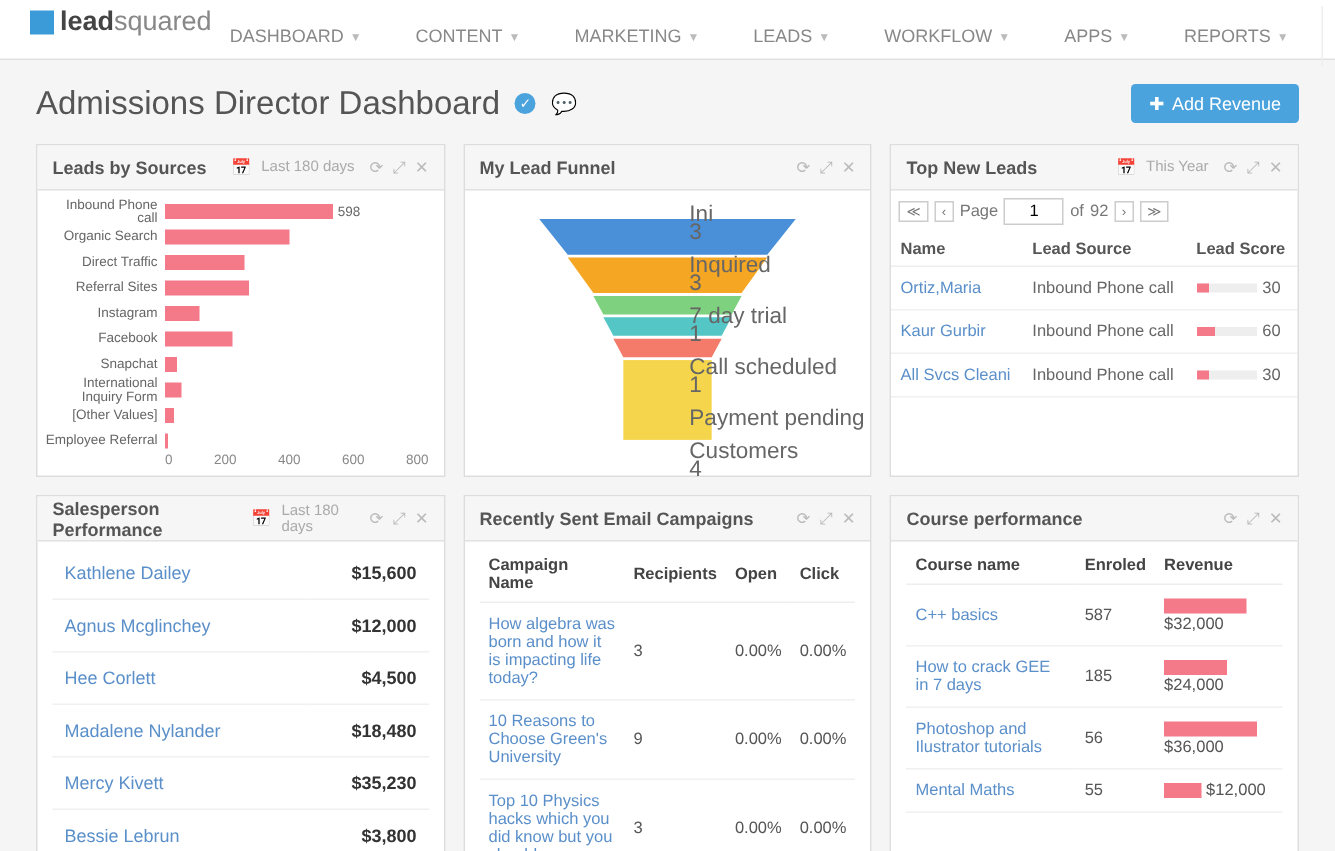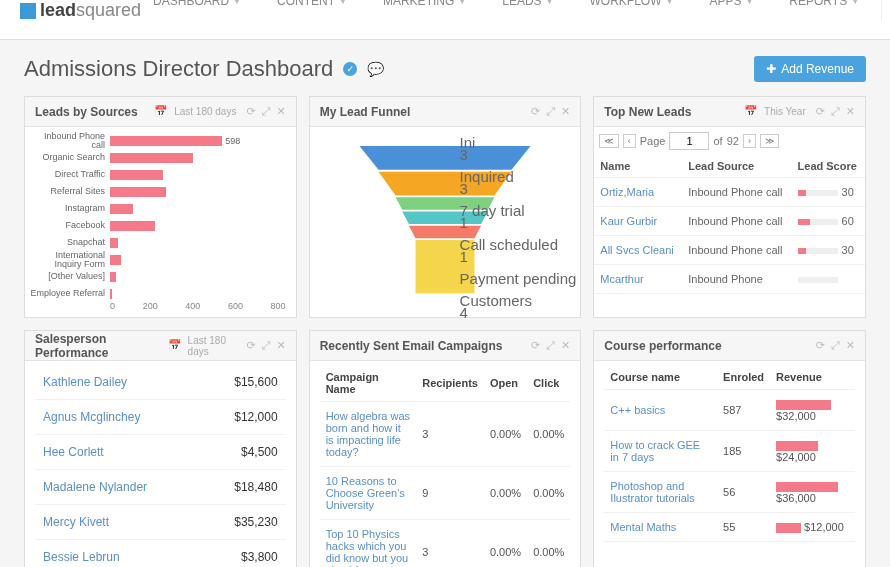--- a/index.html
+++ b/index.html
@@ -1,18 +1,18 @@
 <!DOCTYPE html>
 <html><head>
 <meta charset="utf-8">
 <style>
 *{box-sizing:border-box;margin:0;padding:0;font-family:"Segoe UI",Arial,sans-serif}
 body{background:#f5f5f5;color:#333;font-size:12px}
 a{color:#5a8fc9;text-decoration:none}
-.topbar{background:#fff;border-bottom:1px solid #e0e0e0;height:40px;display:flex;align-items:flex-end;padding:18px 20px}
+.topbar{background:#fff;border-bottom:1px solid #e0e0e0;height:40px;display:flex;align-items:flex-start;padding:4px 20px}
 .logo{display:flex;align-items:center;gap:4px;font-size:18px;color:#555}
 .logo .sq{width:16px;height:16px;background:#3a9bd8;display:inline-block}
 .logo .bold{font-weight:600;color:#444}
 .logo .light{color:#888}
 .nav{display:flex;margin-left:auto;gap:12px}
 .nav-item{padding:0 12px;height:40px;display:flex;align-items:center;color:#888;font-size:12px;cursor:pointer;gap:4px}
 .nav-icons{display:flex;margin-left:10px}
 .nav-icons .icon{width:36px;height:40px;display:flex;align-items:center;justify-content:center;color:#999;cursor:pointer;border-left:1px solid #eee}
 .chev{font-size:8px;color:#bbb}
 .page{padding:16px 24px}
@@ -41,21 +41,21 @@
 .leads-tbl{width:100%;border-collapse:collapse;font-size:11px}
 .leads-tbl th{text-align:left;padding:5px 6px;font-weight:600;color:#555;border-bottom:1px solid #eee;font-size:11px}
 .leads-tbl td{padding:8px 6px;border-bottom:1px solid #f0f0f0;color:#666}
 .pager{display:flex;align-items:center;gap:4px;padding:5px;font-size:11px;color:#777}
 .pager input{width:40px;text-align:center;border:1px solid #ccc;padding:2px;font-size:11px}
 .pager .pg-btn{border:1px solid #ccc;padding:1px 4px;font-size:9px;cursor:pointer;background:#fff}
 .scorebar{display:inline-block;width:40px;height:6px;background:#eee;position:relative;vertical-align:middle;margin-right:4px}
 .scorebar i{position:absolute;left:0;top:0;height:100%;background:#f47a8a}
 .sp-tbl{width:100%;border-collapse:collapse;font-size:12px}
 .sp-tbl td{padding:10px 8px;border-bottom:1px solid #f0f0f0}
-.sp-tbl td:last-child{text-align:right;font-weight:400;color:#333}
+.sp-tbl td:last-child{text-align:right;font-weight:700;color:#333}
 .em-tbl{width:100%;border-collapse:collapse;font-size:11px}
 .em-tbl th{text-align:left;font-weight:600;padding:6px;color:#444;border-bottom:1px solid #eee}
 .em-tbl td{padding:8px 6px;border-bottom:1px solid #f0f0f0;color:#555}
 .revbar{display:inline-block;height:10px;background:#f47a8a;vertical-align:middle;margin-right:3px}
 </style>
 </head>
 <body>
 
 <div class="topbar">
   <div class="logo">
@@ -223,25 +223,20 @@
               <tr>
                 <td><a>Kaur Gurbir</a></td>
                 <td>Inbound Phone call</td>
                 <td><span class="scorebar"><i style="width:12px"></i></span>60</td>
               </tr>
               <tr>
                 <td><a>All Svcs Cleani</a></td>
                 <td>Inbound Phone call</td>
                 <td><span class="scorebar"><i style="width:8px"></i></span>30</td>
               </tr>
-              <tr>
-                <td><a>Mcarthur</a></td>
-                <td>Inbound Phone</td>
-                <td><span class="scorebar"><i style="width:0px"></i></span></td>
-              </tr>
             </tbody>
         </table>
       </div>
     </div>
 
     <div class="card">
       <div class="card-h">
           <span class="title-t">Salesperson Performance</span>
         <div class="ctrls">
             <span>📅</span>

